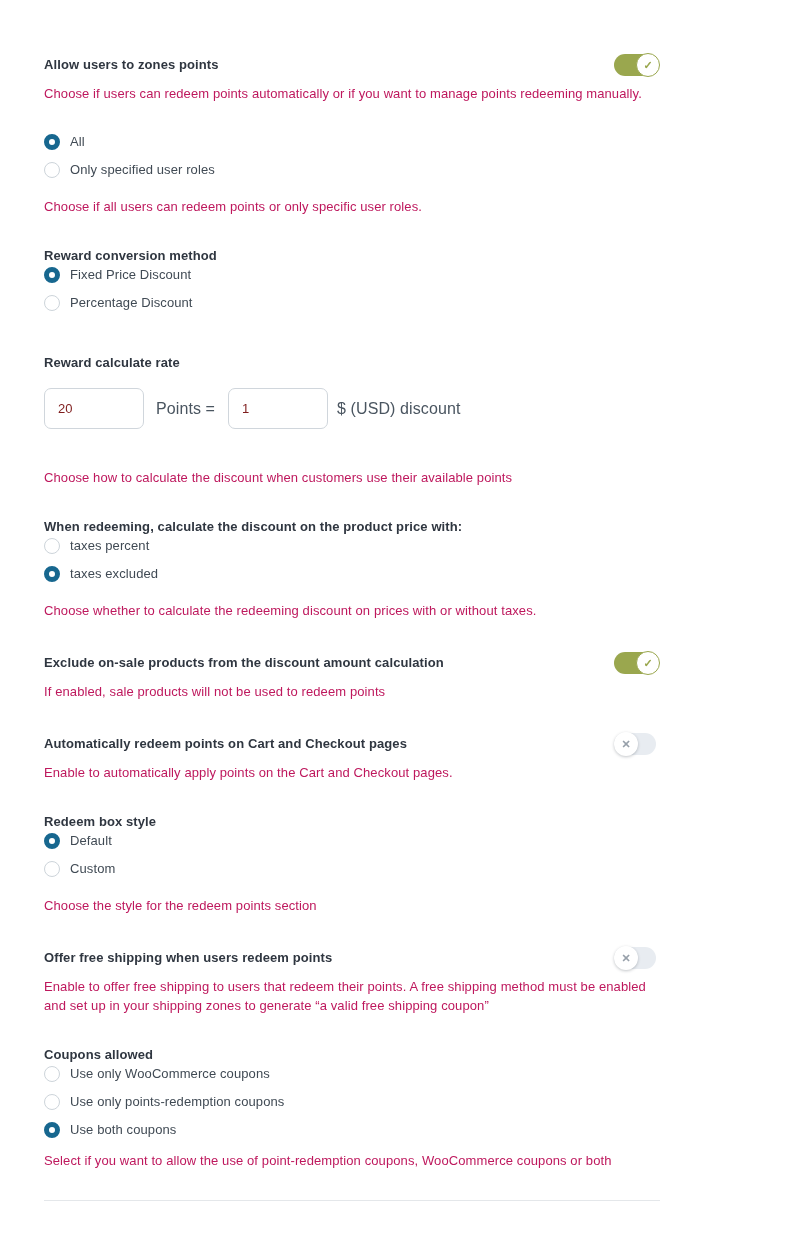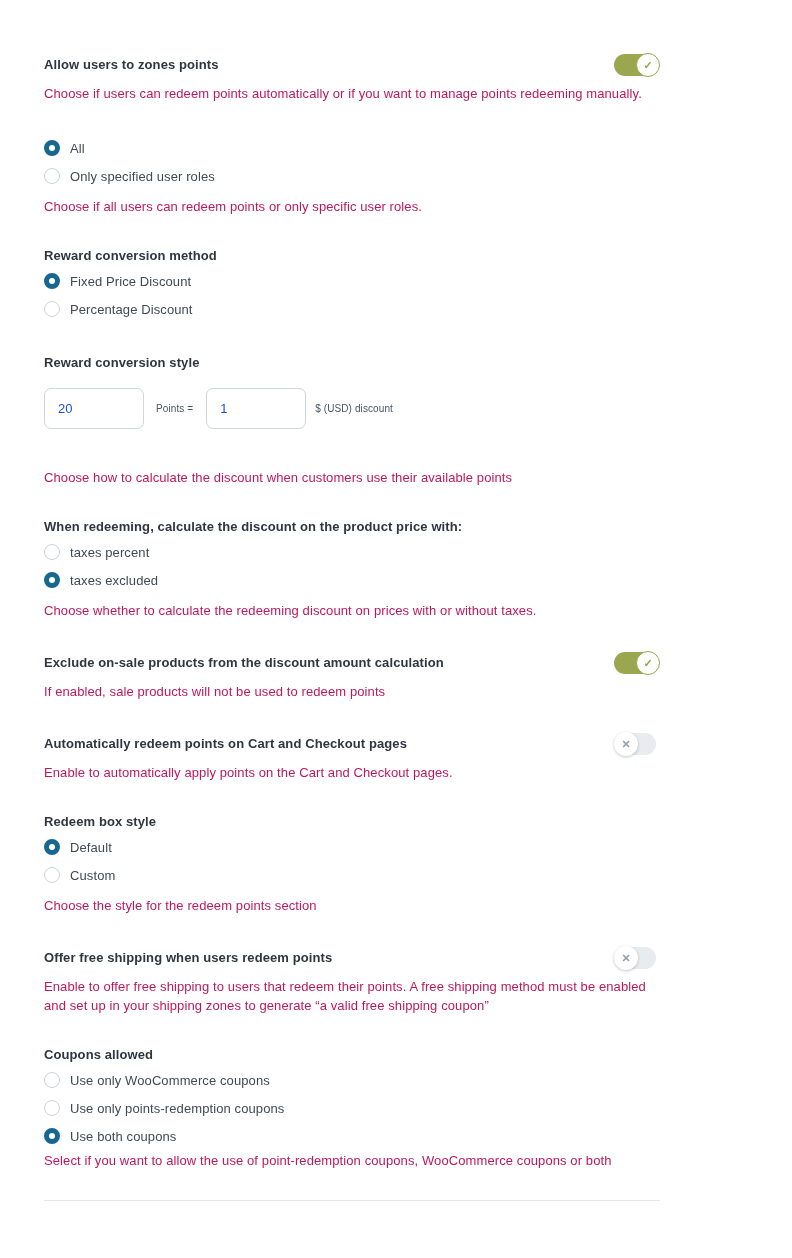--- a/index.html
+++ b/index.html
@@ -36,37 +36,37 @@
     position: absolute; top: 0; width: 24px; height: 24px; border-radius: 50%;
     background: #ffffff; box-sizing: border-box;
     display: flex; align-items: center; justify-content: center;
     font-size: 11px; font-weight: bold; line-height: 1;
   }
   .toggle.on  .tg-knob { right: 0; border: 1px solid #9aa74e; color: #9aa74e; }
   .toggle.off .tg-knob { left: 0; color: #97a0aa; box-shadow: 0 1px 3px rgba(40,50,60,.28); }
 
   
   .radio-rows { margin-top: 2px; }
-  .radio-row { display: flex; align-items: center; height: 28px; cursor: pointer; }
+  .radio-row { display: flex; height: 28px; cursor: pointer; }
   .radio {
     width: 16px; height: 16px; border-radius: 50%; box-sizing: border-box;
     background: #ffffff; border: 1px solid #cdd4da; flex: none;
   }
   .radio.checked { border: 5px solid #17678f; }
   .radio-label { font-size: 13px; color: #404a54; margin-left: 10px; letter-spacing: .1px; }
 
   
   .rate-row { display: flex; align-items: center; margin-top: 16px; margin-bottom: 39px; }
   .rate-input {
     width: 100px; height: 41px; box-sizing: border-box;
     border: 1px solid #d0d6dc; border-radius: 7px; background: #fff;
-    padding: 0 16px 0 13px; font-size: 13px; color: #1d4ed8;
+    padding: 0 16px 0 13px; font-size: 13px; color: #7f1d1d;
     font-family: "Liberation Sans", sans-serif; outline: none;
   }
-  .rate-label { font-size: 10px; color: #4a5560; letter-spacing: .1px; }
+  .rate-label { font-size: 16px; color: #4a5560; letter-spacing: .1px; }
   .rate-label.eq { margin: 0 13px 0 12px; }
   .rate-label.suffix { margin-left: 9px; }
 
   .bottom-divider { border-top: 1px solid #e4e7ea; margin-top: 30px; height: 4px; }
 </style>
 </head>
 <body>
 
 <div class="panel">
 
@@ -105,21 +105,21 @@
         <span class="radio-label">Fixed Price Discount</span>
       </div>
       <div class="radio-row">
         <span class="radio"></span>
         <span class="radio-label">Percentage Discount</span>
       </div>
     </div>
   </div>
 
   <div class="section">
-    <div class="sec-title">Reward conversion style</div>
+    <div class="sec-title">Reward calculate rate</div>
     <div class="rate-row">
       <input class="rate-input" type="text" value="20" style="">
       <span class="rate-label eq">Points =</span>
       <input class="rate-input" type="text" value="1" style="">
       <span class="rate-label suffix">$ (USD) discount</span>
     </div>
     <div class="desc" style="margin-top:0;">Choose how to calculate the discount when customers use their available points</div>
   </div>
 
   <div class="section">

